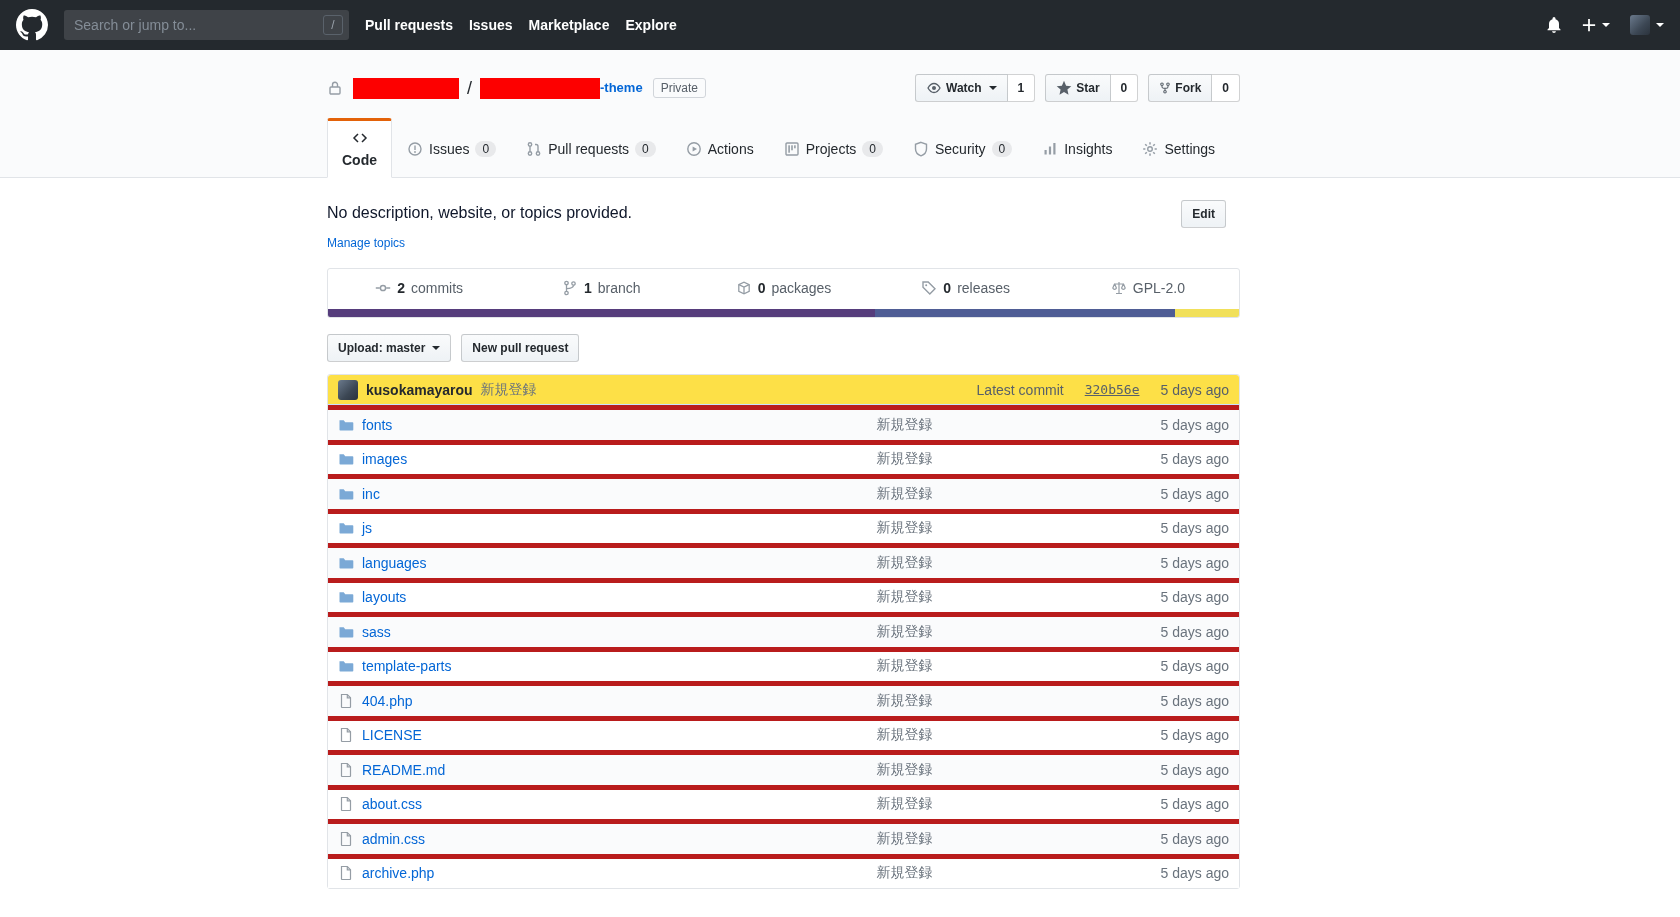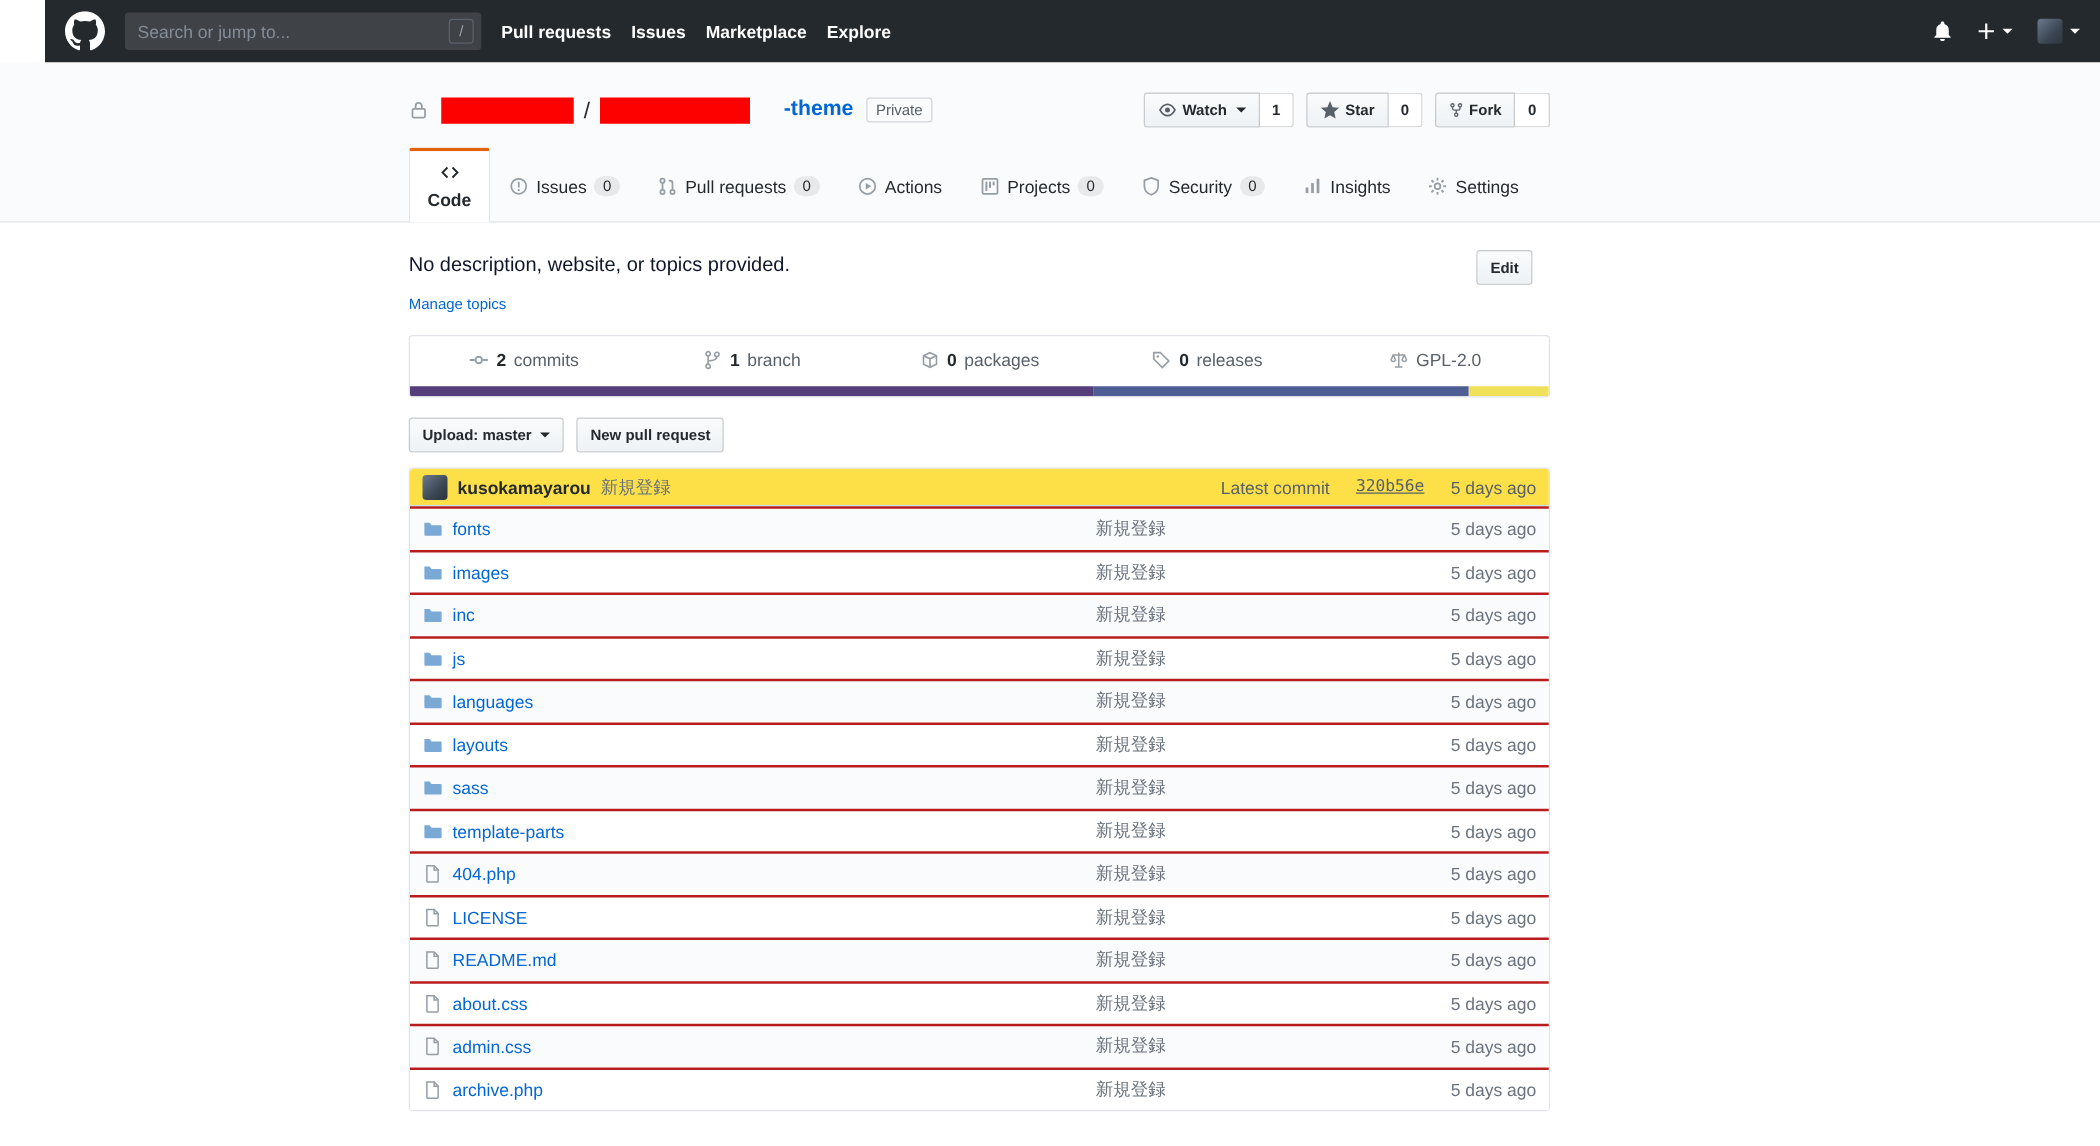--- a/index.html
+++ b/index.html
@@ -1,21 +1,21 @@
 <!DOCTYPE html>
 <html><head>
 <meta charset="utf-8">
 <style>
   * { box-sizing: border-box; margin: 0; padding: 0; }
   html,body { width:1680px; height:917px; overflow:hidden; background:#fff;
     font-family:"Liberation Sans","DejaVu Sans",sans-serif; font-size:14px; color:#24292e; }
   a { text-decoration:none; color:#0366d6; }
 
   
-  .topnav { height:50px; background:#24292e; display:flex; align-items:center; padding:0 16px;margin-left:36px; }
+  .topnav { height:50px; background:#24292e; display:flex; align-items:center; padding:0 16px; }
   .gh-logo { display:flex; align-items:center; margin-right:16px; }
   .searchbox { position:relative; width:285px; height:30px; margin-right:16px; }
   .searchbox input { width:100%; height:100%; background:rgba(255,255,255,.125); border:none;
     border-radius:3px; color:#fff; padding:0 30px 0 10px; font-size:14px; outline:none;
     font-family:inherit; }
   .searchbox input::placeholder { color:#848d97; }
   .slash-hint { position:absolute; right:6px; top:5px; width:20px; height:20px; border:1px solid #5a626b;
     border-radius:3px; color:#9aa2ab; font-size:12px; display:flex; align-items:center; justify-content:center; }
   .nav-links { display:flex; gap:16px; flex:1; }
   .nav-links a { color:#fff; font-weight:bold; font-size:14px; }
@@ -27,21 +27,21 @@
 
   
   .repo-head { background:#fafbfc; border-bottom:1px solid #e1e4e8; padding-top:22px; }
   .container { width:913px; margin-left:327px; }
   .title-row { display:flex; align-items:center; position:relative; height:32px; }
   .title-row .lock { color:#959da5; margin-right:10px; display:flex; }
   .redact { display:inline-block; height:21px; background:#fd0000; vertical-align:middle; }
   .redact.owner { width:106px; }
   .redact.repo { width:120px; }
   .title-row .slash { font-size:18px; color:#24292e; margin:0 8px; }
-  .repo-suffix { font-size:17px; font-weight:bold; color:#0366d6;padding-left:27px; }
+  .repo-suffix { font-size:13px; font-weight:bold; color:#0366d6; }
   .visibility { margin-left:10px; border:1px solid #d1d5da; color:#586069; border-radius:3px;
     font-size:12px; padding:2px 7px; background:#fff0; }
   .head-actions { position:absolute; right:0; top:2px; display:flex; gap:10px; }
   .btn-group { display:flex; }
   .btn { font-size:12px; font-weight:bold; color:#24292e; background:linear-gradient(-180deg,#fafbfc,#eff3f6 90%);
     border:1px solid rgba(27,31,35,.2); padding:3px 10px; line-height:20px; cursor:pointer;
     font-family:inherit; display:flex; align-items:center; gap:4px; }
   .btn-group .btn { border-radius:3px 0 0 3px; }
   .social-count { font-size:12px; font-weight:bold; background:#fff; border:1px solid rgba(27,31,35,.2);
     border-left:none; border-radius:0 3px 3px 0; padding:3px 10px; line-height:20px; color:#24292e; cursor:pointer; }
@@ -86,21 +86,21 @@
   
   .file-box { margin-top:12px; border:1px solid #e1e4e8; border-radius:3px; }
   .commit-bar { background:#fde047; border-bottom:1px solid #c8e1ff; border-radius:3px 3px 0 0;
     display:flex; align-items:center; padding:5px 10px; height:30px; font-size:14px; }
   .commit-bar .avatar { width:20px; height:20px; margin-right:8px; }
   .commit-author { font-weight:bold; color:#24292e; margin-right:8px; font-size:14px; }
   .commit-msg { color:#6a737d; }
   .commit-meta { margin-left:auto; color:#586069; font-size:14px; display:flex; gap:21px; align-items:center;justify-content:flex-end; }
   .commit-sha { font-family:"DejaVu Sans Mono","Liberation Mono",monospace; font-size:13px; color:#586069;text-decoration:underline; }
 
-  .file-row { display:flex; align-items:center; height:34.5px; border-top:2px solid #b91c1c; font-size:14px; }
+  .file-row { display:flex; align-items:center; height:34.5px; border-top:5px solid #b91c1c; font-size:14px; }
   .file-row:nth-child(odd) { background:#fafbfc; }
   .file-row:nth-child(even) { background:#fff; }
   .file-row .c-icon { width:16px; margin-left:10px; display:flex; }
   .file-row .c-name { width:336px; padding-left:8px; }
   .file-row .c-msg { flex:1; text-align:center; }
   .file-row .c-msg a { color:#6a737d; }
   .file-row .c-time { width:120px; text-align:right; padding-right:10px; color:#6a737d; }
   .folder-icon { color:#7ba9d6; }
   .file-icon { color:#959da5; }
 </style>

